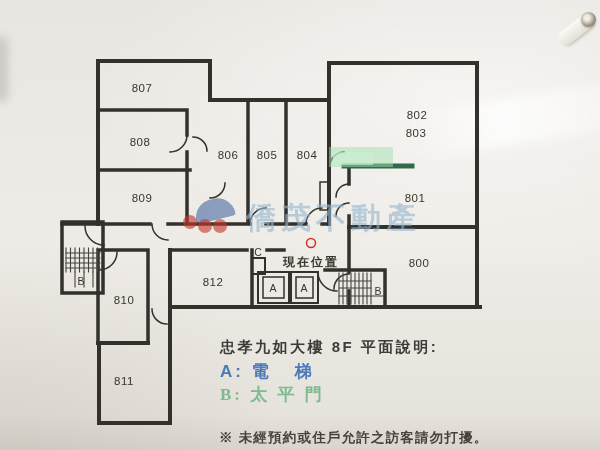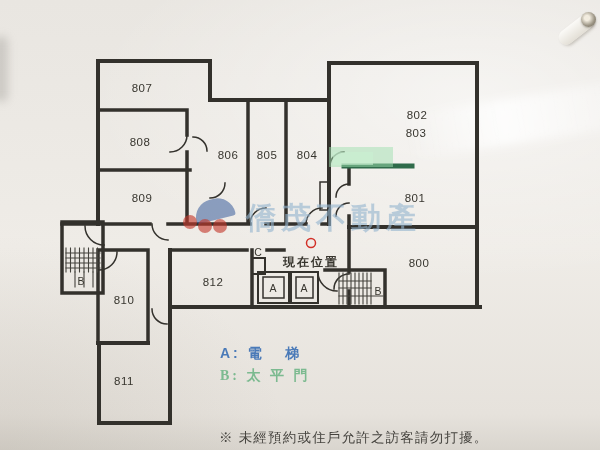--- a/index.html
+++ b/index.html
@@ -52,27 +52,27 @@
   .wm-dot.d3{left:31px;top:26px;}
   .wm-text{
     font-size:30px;font-weight:bold;letter-spacing:5px;
     color:rgba(148,180,206,.62);line-height:34px;margin-left:8px;white-space:nowrap;
   }
   
   .info{position:absolute;left:220px;top:338px;width:300px;}
   .info .title{
     font-size:15px;letter-spacing:2.5px;color:#3e3c37;white-space:pre;font-weight:bold;
   }
-  .legend-row{font-size:14px;font-weight:bold;letter-spacing:3px;white-space:pre;margin-top:7px;line-height:16px;}
+  .legend-row{font-size:17px;font-weight:bold;letter-spacing:3px;white-space:pre;margin-top:7px;line-height:16px;}
   .legend-a{color:#4a7ab8;}
   .legend-b{color:#7cba90;font-family:Liberation Serif, serif;}
   .legend-c{color:#e29a7e;}
   .note{
     position:absolute;left:219px;top:429px;font-size:13.5px;letter-spacing:1.2px;
-    color:#45433e;white-space:pre;font-weight:normal;
+    color:#45433e;white-space:pre;font-weight:bold;
   }
   svg text{font-family:"Liberation Sans", sans-serif;fill:#38362f;}
   .roomnum{font-size:11.5px;letter-spacing:.5px;}
   .small-lbl{font-size:10.5px;}
   .loc-text{font-size:12px;font-weight:bold;letter-spacing:2px;}
 </style>
 </head>
 <body>
 
 <div id="stage">
@@ -167,18 +167,19 @@
     <div class="wm-logo">
       <div class="wm-dome"></div>
       <div class="wm-dot d1"></div>
       <div class="wm-dot d2"></div>
       <div class="wm-dot d3"></div>
     </div>
     <div class="wm-text">僑茂不動產</div>
   </div>
 
   <div class="info">
+    <div class="title">忠孝九如大樓 8F 平面說明:</div>
     <div class="legend-row legend-a"><span>A:</span> <span>電   梯</span></div>
     <div class="legend-row legend-b"><span>B:</span> <span>太 平 門</span></div>
   </div>
   <div class="note">※ 未經預約或住戶允許之訪客請勿打擾。</div>
 
 </div>
 
 </body></html>

